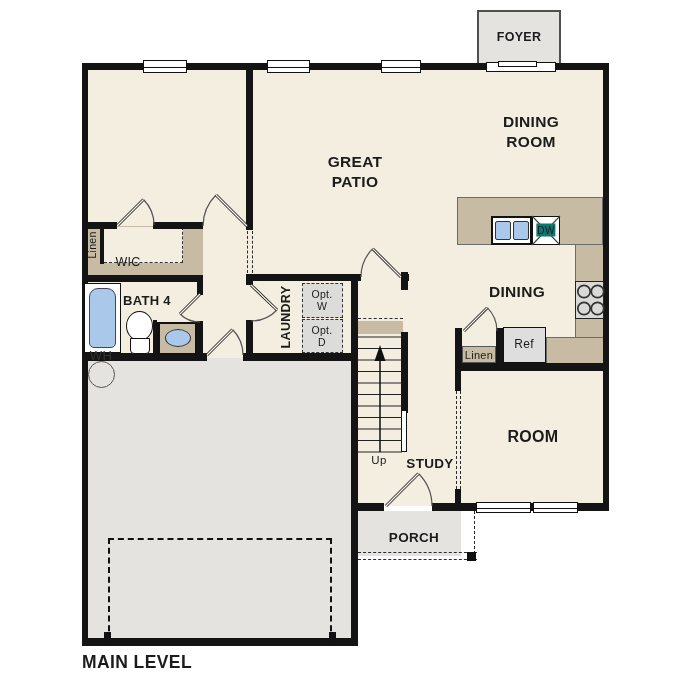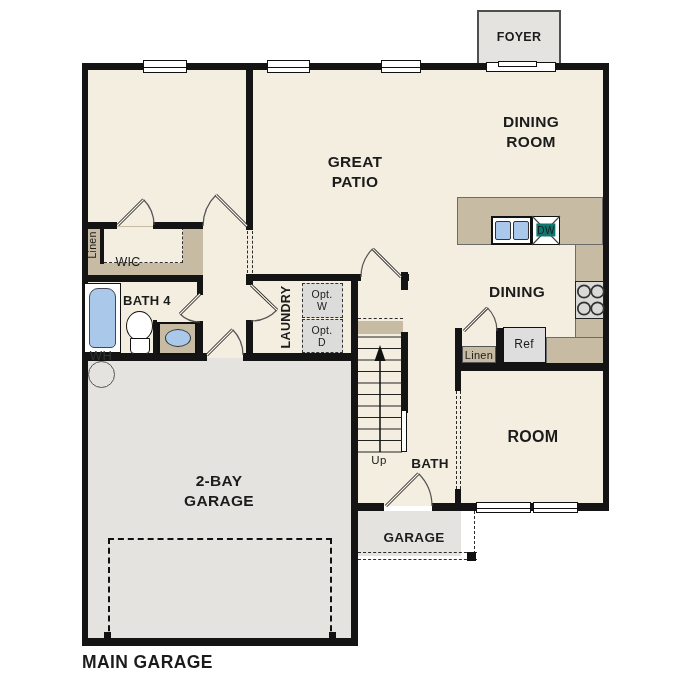--- a/index.html
+++ b/index.html
@@ -171,31 +171,29 @@
     </g>
   </svg>
 
   <div class="lbl b" style="left:519px;top:37px;font-size:12.5px;">FOYER</div>
   <div class="lbl b" style="left:355px;top:172px;font-size:15.5px;">GREAT
 PATIO</div>
   <div class="lbl b" style="left:531px;top:132px;font-size:15.5px;">DINING
 ROOM</div>
   <div class="lbl b" style="left:517px;top:292px;font-size:15.5px;">DINING</div>
   <div class="lbl b" style="left:533px;top:437px;font-size:16px;">ROOM</div>
-  <div class="lbl b" style="left:430px;top:464px;font-size:13.5px;">BATH</div>
-  <div class="lbl b" style="left:414px;top:538px;font-size:13.5px;">GARAGE</div>
+  <div class="lbl b" style="left:430px;top:464px;font-size:13.5px;">STUDY</div>
+  <div class="lbl b" style="left:414px;top:538px;font-size:13.5px;">PORCH</div>
   <div class="lbl b" style="left:147px;top:301px;font-size:13px;">BATH 4</div>
   <div class="lbl" style="left:128px;top:245px;font-size:12.5px;margin-top:17px;">WIC</div>
   <div class="lbl rot" style="left:93px;top:245px;font-size:10.5px;">Linen</div>
   <div class="lbl rot b" style="left:286px;top:317px;font-size:12.5px;">LAUNDRY</div>
-  <div class="lbl b" style="left:219px;top:491px;font-size:15.5px;">2-BAY
-GARAGE</div>
   <div class="lbl" style="left:322px;top:300px;font-size:10.5px;line-height:1.15;">Opt.
 W</div>
   <div class="lbl" style="left:322px;top:336px;font-size:10.5px;line-height:1.15;">Opt.
 D</div>
   <div class="lbl" style="left:479px;top:355px;font-size:11px;">Linen</div>
   <div class="lbl" style="left:524px;top:345px;font-size:12px;">Ref</div>
   <div class="lbl" style="left:546px;top:230px;font-size:10px;background:#0f766e;padding:0 1px;">DW</div>
   <div class="lbl" style="left:101px;top:356px;font-size:13px;color:#333;text-align:right;">WH</div>
   <div class="lbl" style="left:379px;top:460px;font-size:11.5px;">Up</div>
-  <div class="lbl b" style="left:82px;top:651px;transform:none;font-size:17.5px;letter-spacing:.4px;white-space:nowrap;">MAIN GARAGE</div>
+  <div class="lbl b" style="left:82px;top:651px;transform:none;font-size:17.5px;letter-spacing:.4px;white-space:nowrap;">MAIN LEVEL</div>
 </div>
 
 </body></html>

